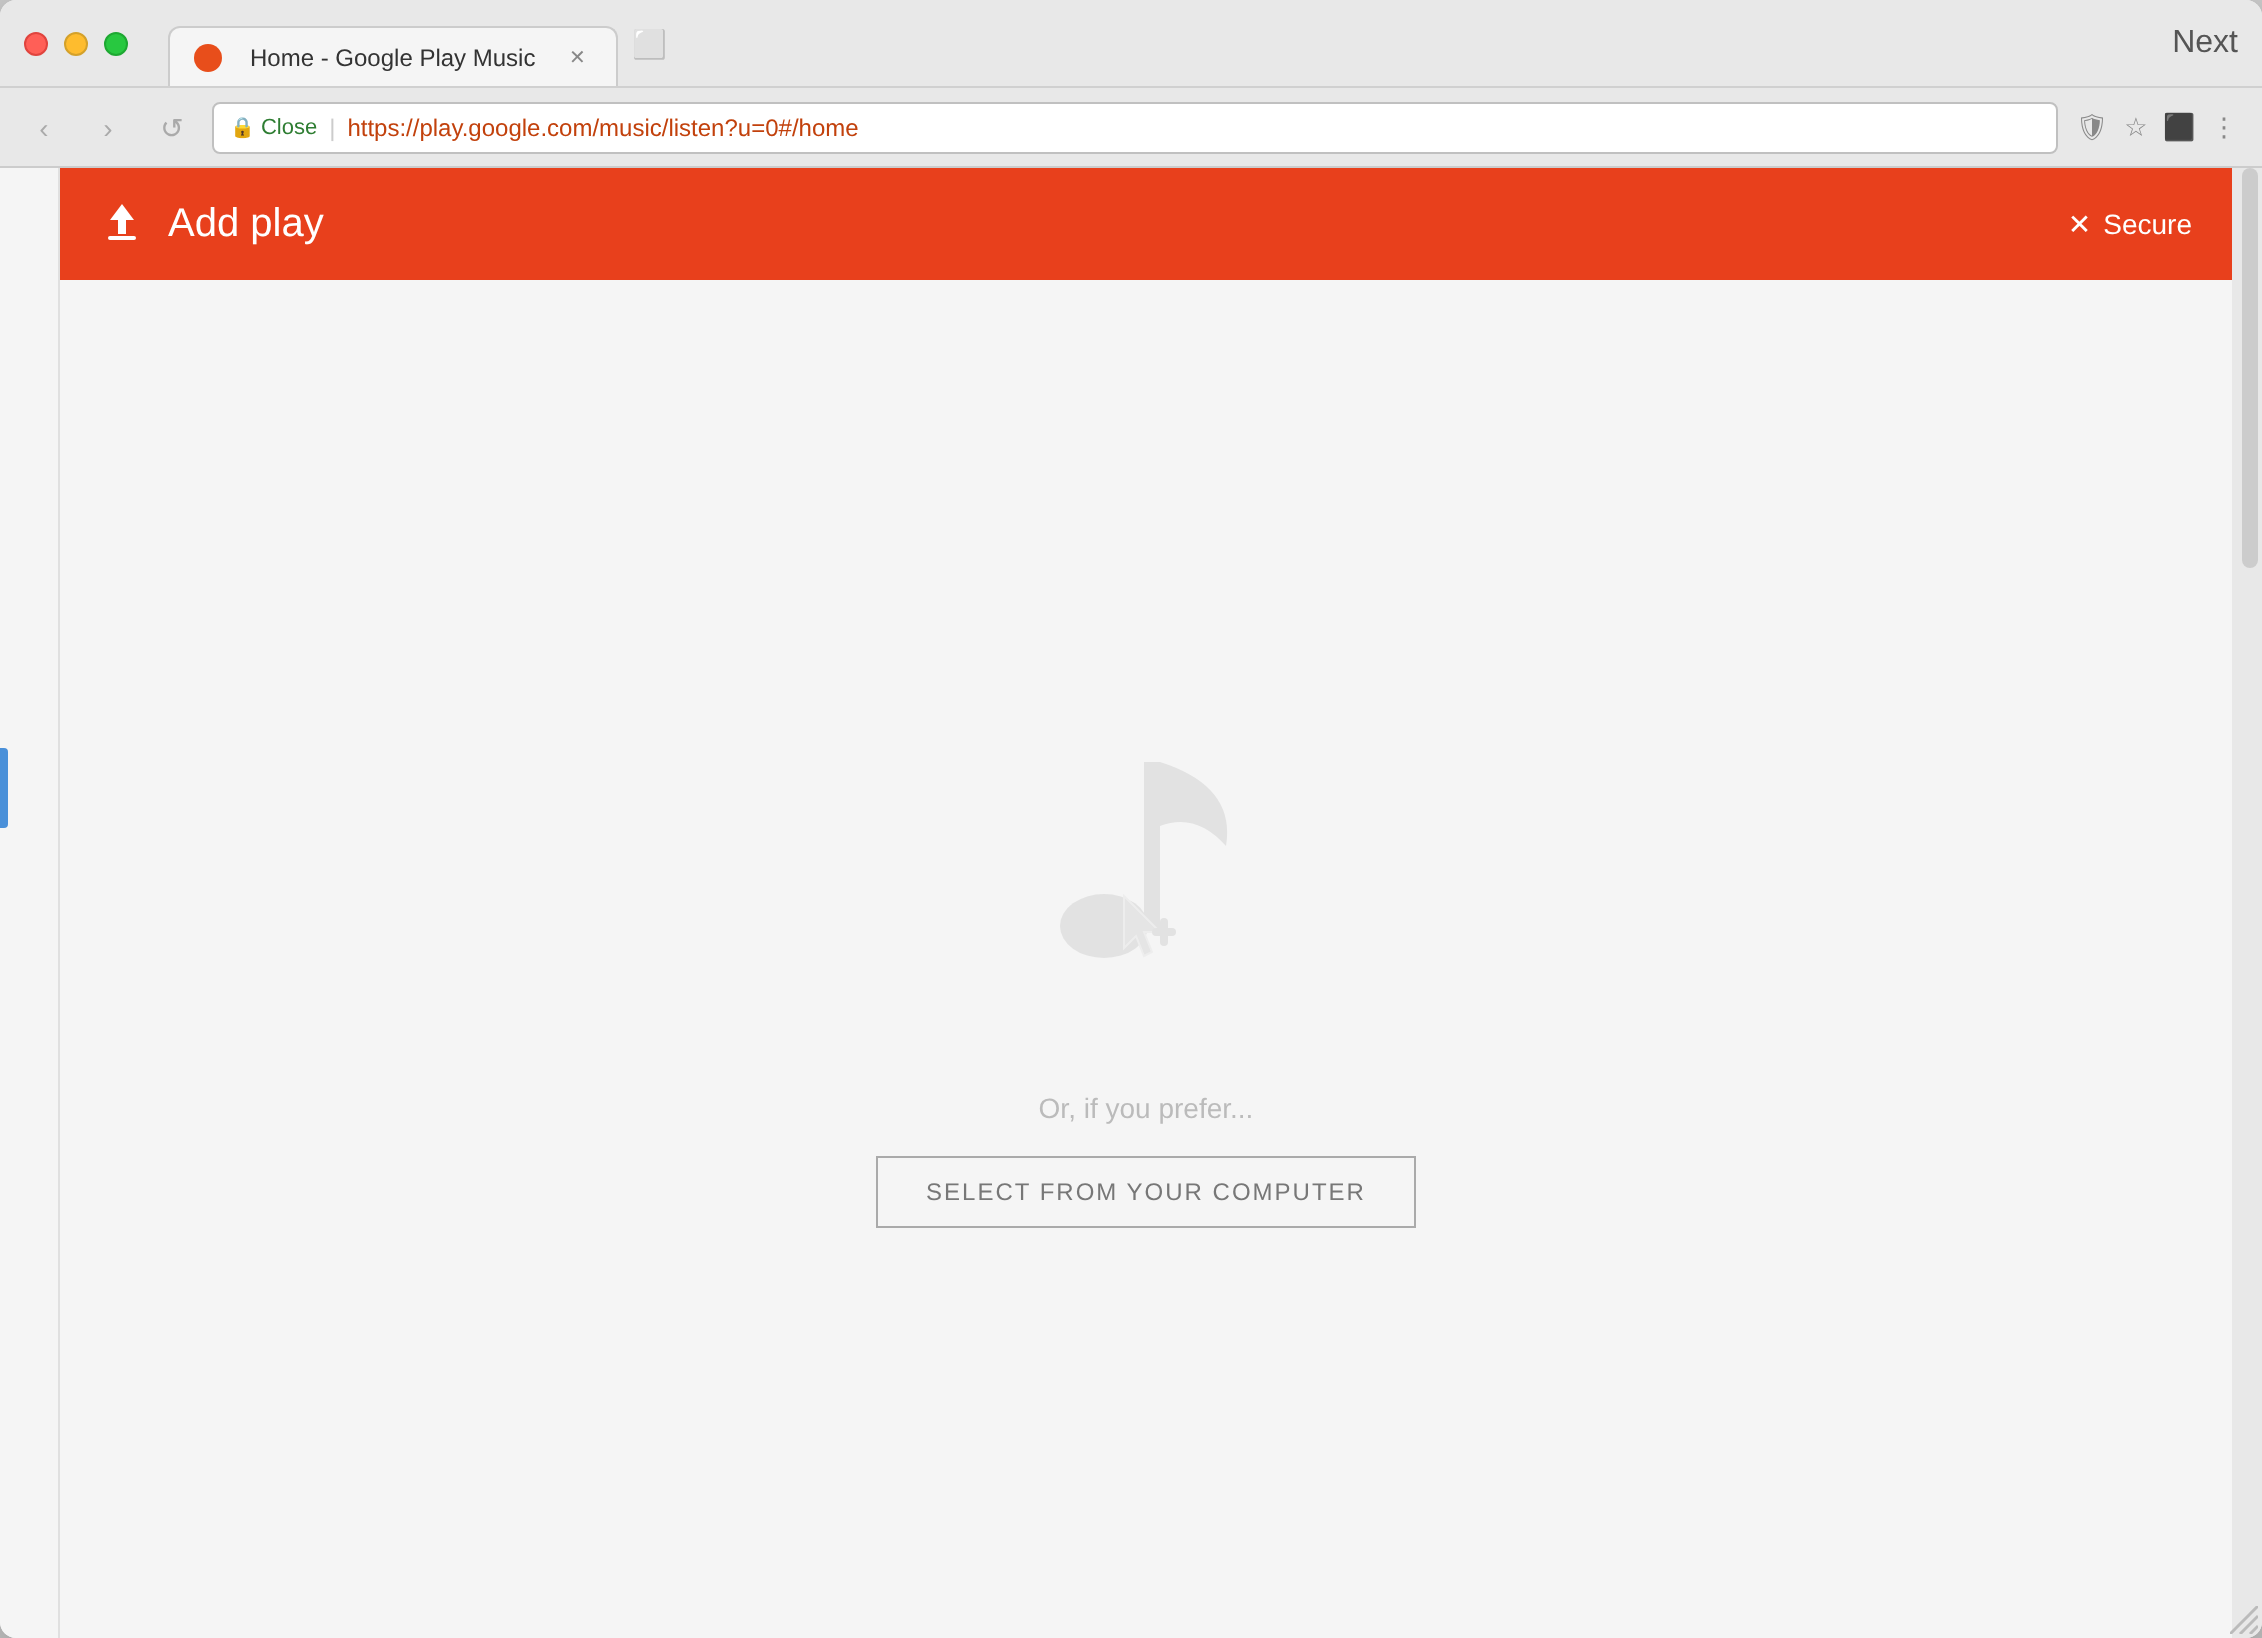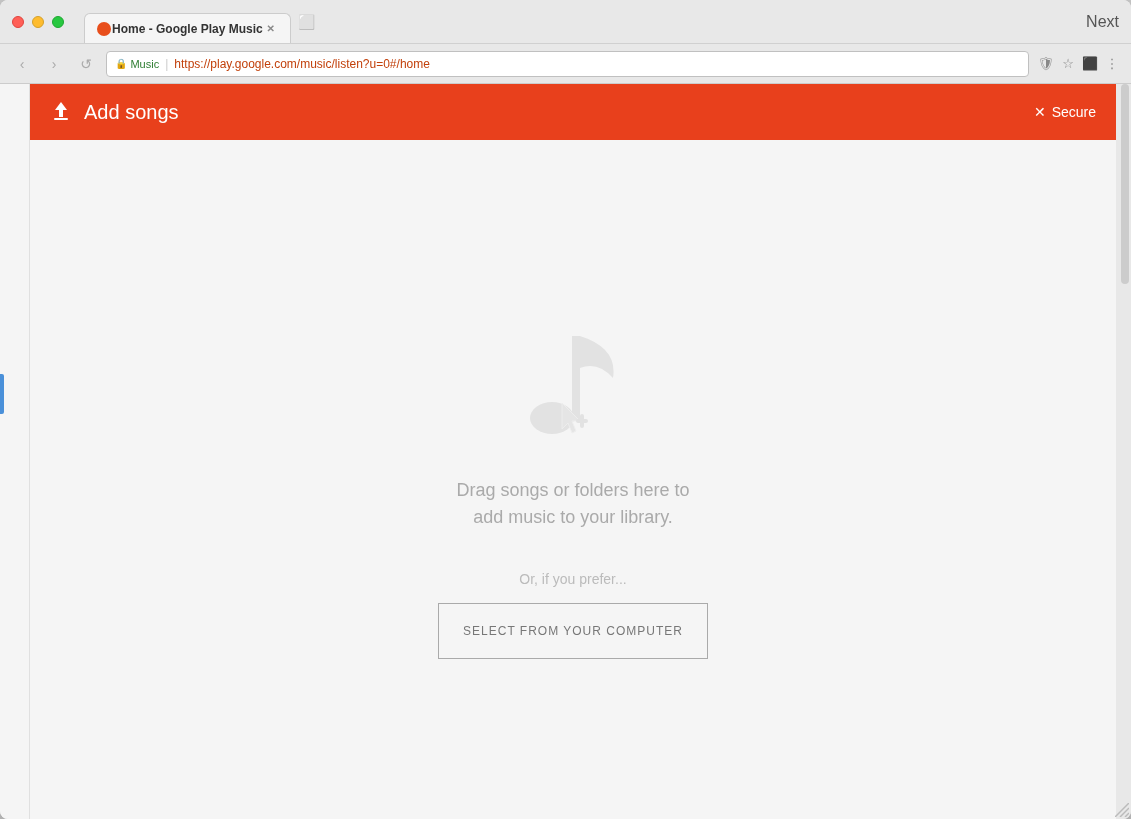--- a/index.html
+++ b/index.html
@@ -63,25 +63,24 @@
 
     .tab {
       height: 30px;
       background: #f5f5f5;
       border-radius: 6px 6px 0 0;
       display: flex;
       align-items: center;
       padding: 0 12px;
       font-size: 12px;
       color: #333;
-      gap: 1px;
+      gap: 14px;
       border: 1px solid #ccc;
       border-bottom: none;
       min-width: 160px;
-      font-weight: bold;
     }
 
     .tab-favicon {
       width: 14px;
       height: 14px;
       background: #e84e1b;
       border-radius: 50%;
       flex-shrink: 0;
     }
 
@@ -297,21 +296,21 @@
       font-size: 14px;
       margin-top: 24px;
     }
 
     .select-btn {
       border: 1px solid #aaa;
       background: transparent;
       color: #777;
       font-size: 12px;
       letter-spacing: 1px;
-      padding: 20px 24px;
+      padding: 10px 24px;
       cursor: pointer;
       font-weight: 500;
       text-transform: uppercase;
     }
 
     
     .scrollbar-area {
       width: 15px;
       background: #e8e8e8;
       flex-shrink: 0;
@@ -364,21 +363,21 @@
   </div>
 
   <div class="address-bar-row">
     <div class="nav-btn">‹</div>
     <div class="nav-btn">›</div>
     <div class="nav-btn">↺</div>
 
     <div class="address-bar">
       <div class="secure-badge">
         <span class="lock-icon">🔒</span>
-        <span>Music</span>
+        <span>Close</span>
       </div>
       <span style="color:#ccc;">|</span>
       <span class="url-text">https://play.google.com/music/listen?u=0#/home</span>
     </div>
 
     <div class="browser-icons-right">
       <div class="addr-icon">🛡</div>
       <div class="addr-icon">☆</div>
       <div class="addr-icon">⬛</div>
       <div class="addr-icon">⋮</div>
@@ -394,21 +393,21 @@
     <div class="main-content">
 
       <div class="add-music-header">
         <span class="upload-icon">
           
           <svg width="22" height="22" viewBox="0 0 22 22" fill="none">
             <polygon points="11,3 17,11 13,11 13,18 9,18 9,11 5,11" fill="white"></polygon>
             <rect x="4" y="19" width="14" height="2" rx="1" fill="white"></rect>
           </svg>
         </span>
-        <span class="add-music-title">Add songs</span>
+        <span class="add-music-title">Add play</span>
         <div class="close-btn">
           <span>✕</span>
           <span>Secure</span>
         </div>
       </div>
 
       <div class="drop-zone">
 
         <div class="music-icon-area">
           <svg class="music-note-svg" width="130" height="150" viewBox="0 0 130 150">
@@ -423,25 +422,20 @@
               <polygon points="2,2 2,28 8,22 12,32 16,30 12,20 20,20" fill="#c8c8c8" stroke="#e0e0e0" stroke-width="1"></polygon>
             </g>
 
             <g transform="translate(68, 108)">
               <rect x="4" y="0" width="4" height="14" rx="2" fill="#c0c0c0"></rect>
               <rect x="0" y="5" width="12" height="4" rx="2" fill="#c0c0c0"></rect>
             </g>
           </svg>
         </div>
 
-        <div class="drag-text">
-          <span>Drag songs or folders here to</span>
-          <br>
-          <span>add music to your library.</span>
-        </div>
 
         <div class="or-prefer">Or, if you prefer...</div>
 
         <button class="select-btn">SELECT FROM YOUR COMPUTER</button>
 
       </div>
     </div>
 
     <div class="scrollbar-area">
       <div class="scrollbar-thumb"></div>

